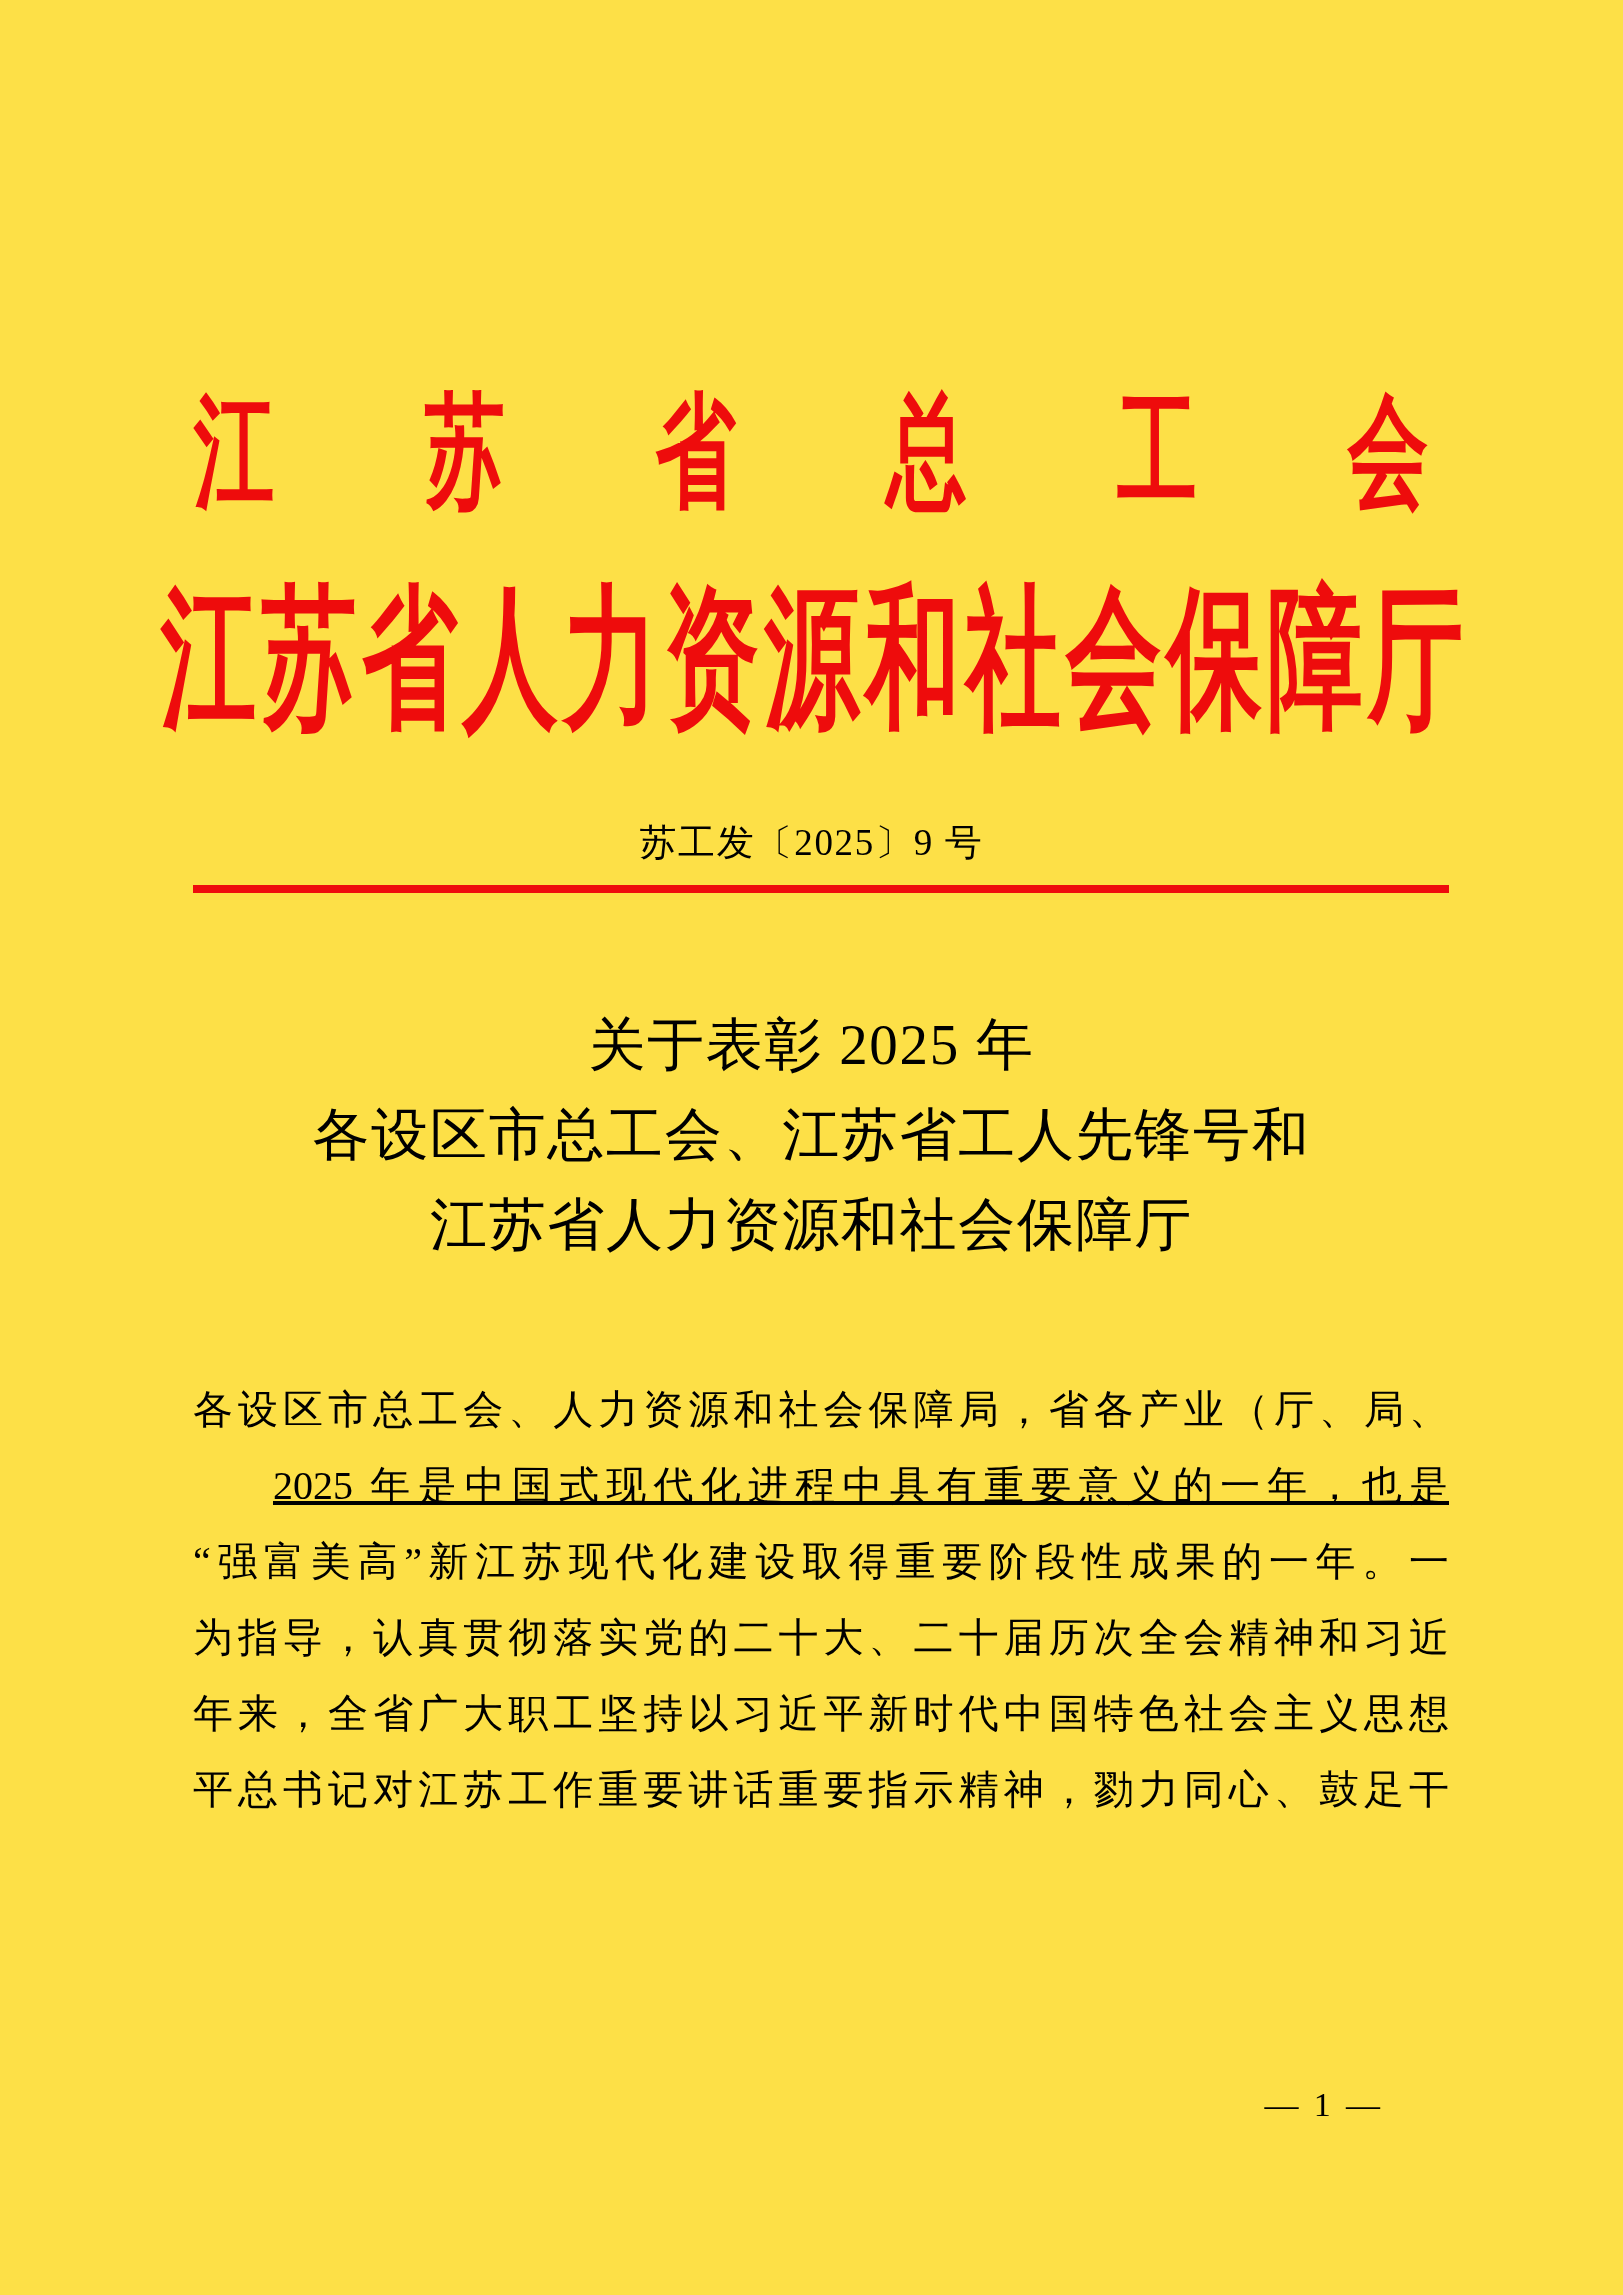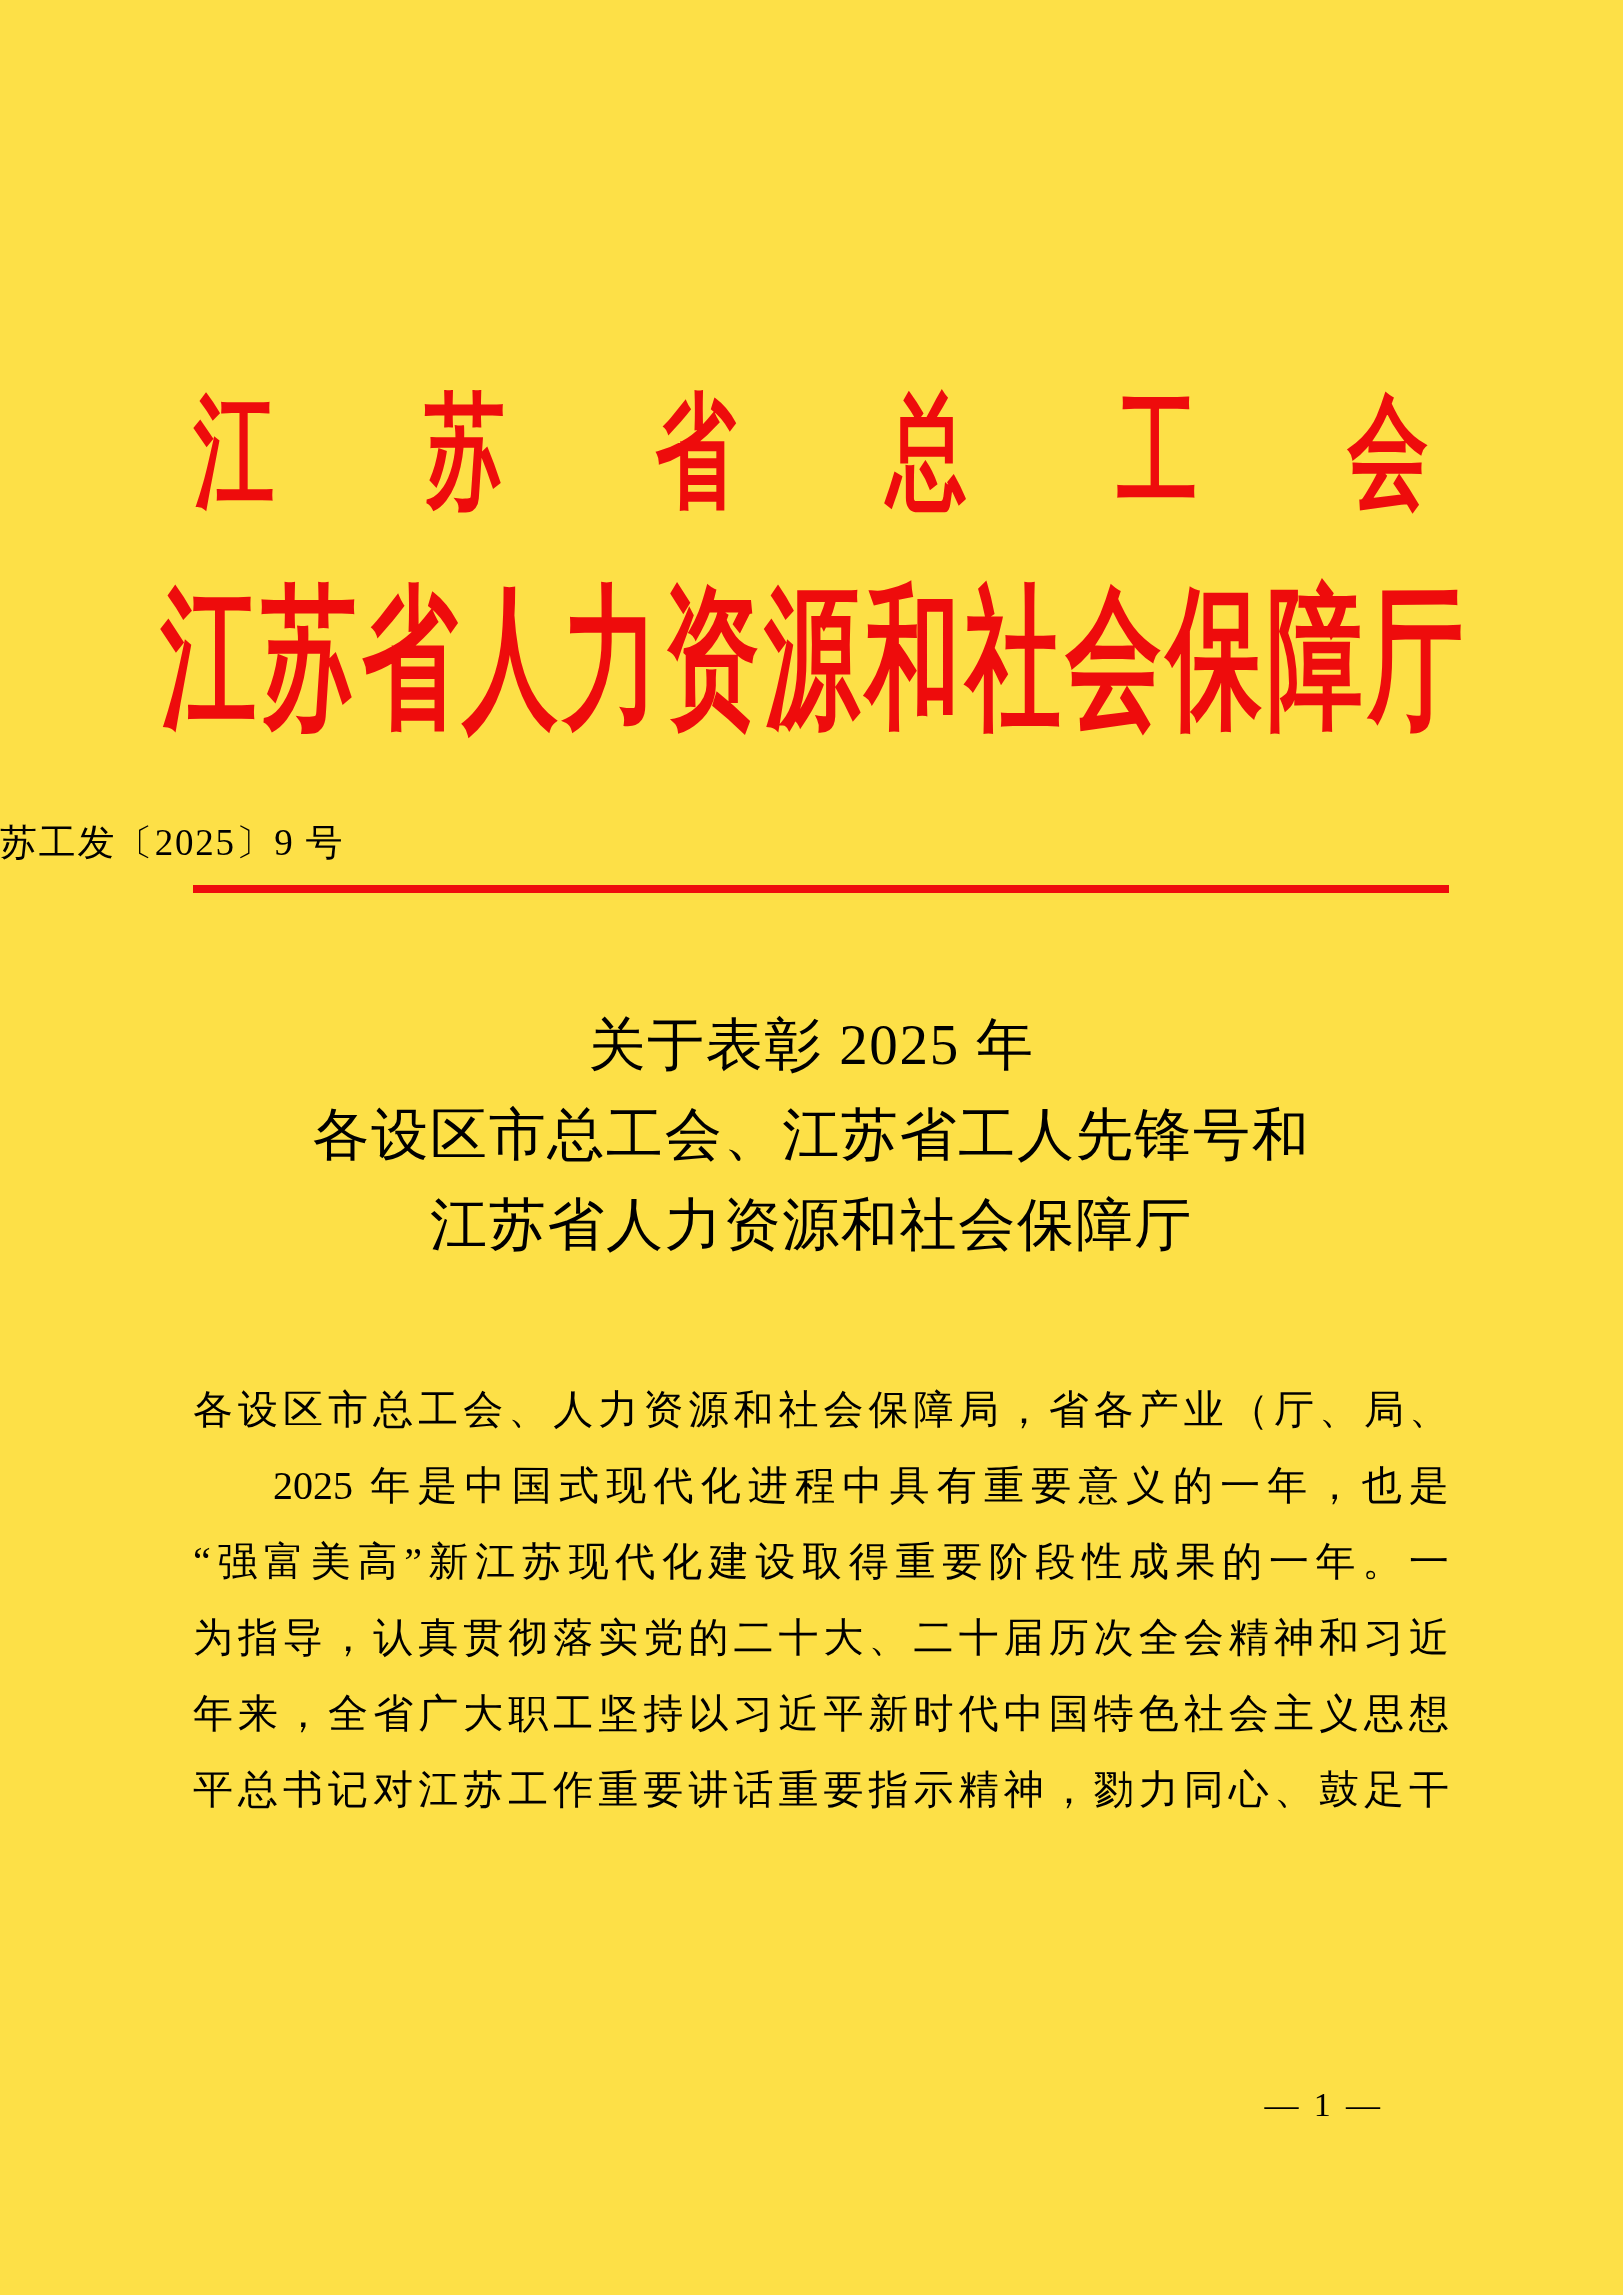--- a/index.html
+++ b/index.html
@@ -33,20 +33,21 @@
     height: 152px; line-height: 152px;
     font-size: 95px;
     transform: scaleY(1.62);
   }
   
   .doc-number {
     position: absolute;
     left: 0; top: 813px; width: 1623px;
     height: 59px; line-height: 59px;
     font-size: 37px;
+    text-align: center;
     letter-spacing: 1.7px;
   }
   
   .red-rule {
     position: absolute;
     left: 193px; top: 885px;
     width: 1256px; height: 7.6px;
     background: #ee0c0c;
   }
   
@@ -70,20 +71,21 @@
     text-align: justify;
     text-align-last: justify;
     text-justify: inter-character;
     white-space: nowrap;
   }
   .body-line.end-line {
     text-align-last: left;
   }
   .body-line.indent {
     text-indent: 2em;
+    text-decoration: underline;
   }
   
   .page-number {
     position: absolute;
     left: 1197px; top: 2082px; width: 254px;
     height: 46px; line-height: 46px;
     font-size: 34px;
     text-align: center;
     letter-spacing: 3.4px;
   }

